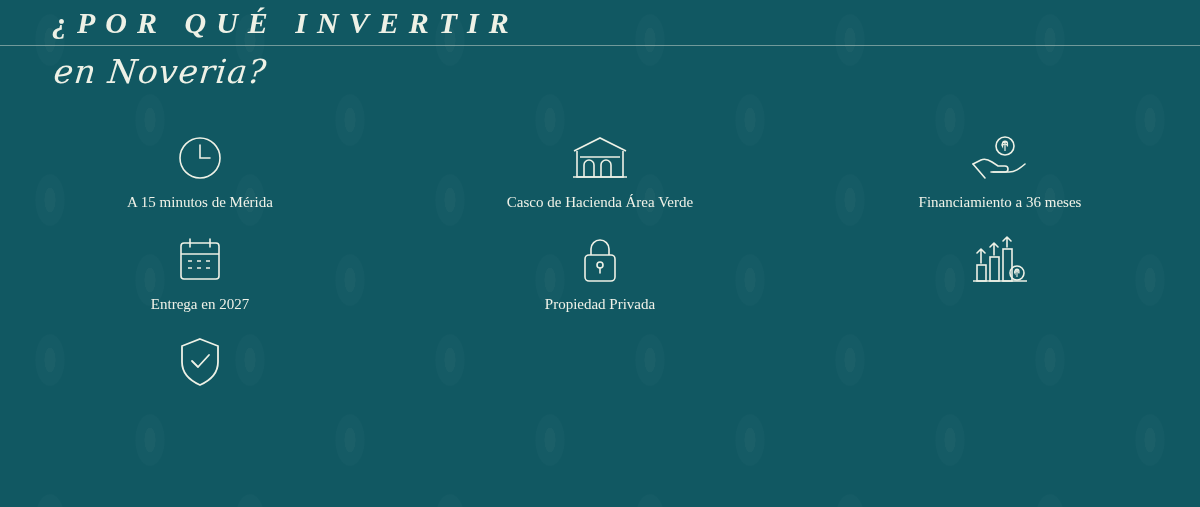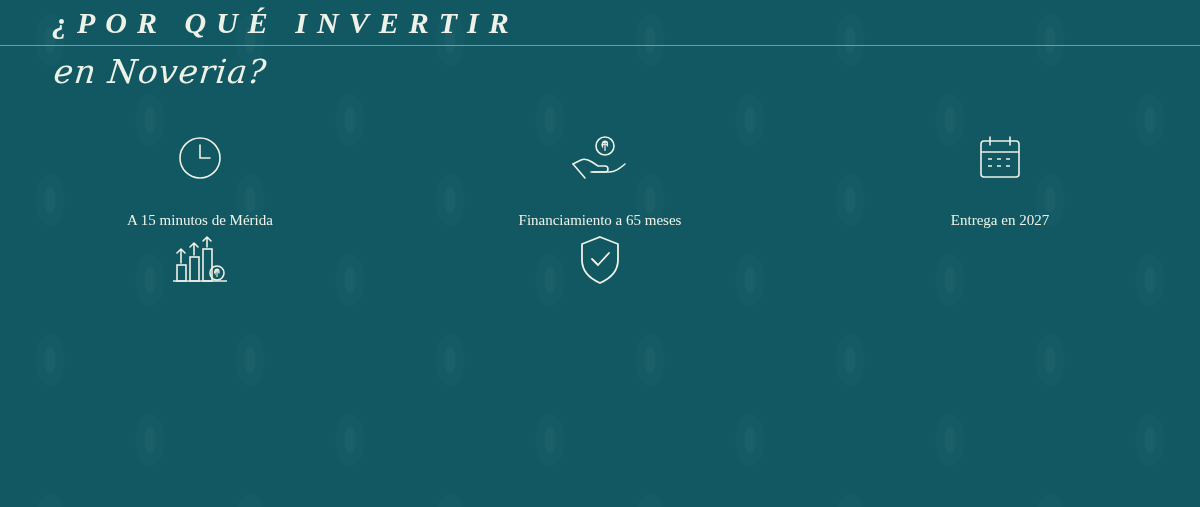--- a/index.html
+++ b/index.html
@@ -82,21 +82,21 @@
   .icon-wrap {
     height: 56px;
     display: flex;
     align-items: center;
     justify-content: center;
   }
   .icon-wrap svg {
     display: block;
   }
   .cell-label {
-    margin-top: 24px;
+    margin-top: 6px;
     font-family: "Liberation Serif", serif;
     font-size: 15px;
     color: #f0f2e8;
     text-align: center;
     line-height: 1.35;
     max-width: 300px;
   }
 </style>
 </head>
 <body>
@@ -116,50 +116,74 @@
       <div class="icon-wrap">
         <svg width="52" height="52" viewBox="0 0 52 52" fill="none" stroke="#eef1e6" stroke-width="1.6">
           <circle cx="26" cy="26" r="20"></circle>
           <path d="M26 13 V26 H36" stroke-linecap="round"></path>
         </svg>
       </div>
       <div class="cell-label">A 15 minutos de Mérida</div>
     </div>
 
 
+    <div class="cell">
+      <div class="icon-wrap">
+        <svg width="64" height="50" viewBox="0 0 64 50" fill="none" stroke="#eef1e6" stroke-width="1.6">
+          <path d="M6 18 L32 5 L58 18"></path>
+          <path d="M9 18 V44 H55 V18"></path>
+          <path d="M5 44 H59"></path>
+          <path d="M16 44 V32 a5 5 0 0 1 10 0 V44"></path>
+          <path d="M33 44 V32 a5 5 0 0 1 10 0 V44"></path>
+          <path d="M12 24 H52"></path>
+        </svg>
+      </div>
+      <div class="cell-label">Casco de Hacienda Área Verde</div>
+    </div>
 
 
     <div class="cell">
       <div class="icon-wrap">
         <svg width="66" height="52" viewBox="0 0 66 52" fill="none" stroke="#eef1e6" stroke-width="1.6">
           <circle cx="38" cy="14" r="9"></circle>
           <path d="M38 9 v10 M35.5 11.5 a2.5 2.5 0 0 1 5 0 a2.5 2.5 0 0 0 -5 3 a2.5 2.5 0 0 1 5 0" stroke-width="1.2"></path>
           <path d="M6 32 l8 -4 c4 -2 8 0 11 2 l6 4 h7 a3 3 0 0 1 0 6 h-12" stroke-linecap="round"></path>
           <path d="M24 40 h18 c6 0 10 -3 16 -8" stroke-linecap="round"></path>
           <path d="M6 32 l12 14" stroke-linecap="round"></path>
         </svg>
       </div>
-      <div class="cell-label">Financiamiento a 65 meses</div>
+      <div class="cell-label">Financiamiento a 36 meses</div>
     </div>
 
     <div class="cell">
       <div class="icon-wrap">
         <svg width="54" height="52" viewBox="0 0 54 52" fill="none" stroke="#eef1e6" stroke-width="1.6">
           <rect x="8" y="9" width="38" height="36" rx="3"></rect>
           <path d="M8 20 H46"></path>
           <path d="M17 5 V13 M37 5 V13" stroke-linecap="round"></path>
           <g stroke-width="1.3">
             <path d="M15 27 h4 M24 27 h4 M33 27 h4"></path>
             <path d="M15 34 h4 M24 34 h4 M33 34 h4"></path>
           </g>
         </svg>
       </div>
       <div class="cell-label">Entrega en 2027</div>
     </div>
 
+    <div class="cell">
+      <div class="icon-wrap">
+        <svg width="50" height="54" viewBox="0 0 50 54" fill="none" stroke="#eef1e6" stroke-width="1.6">
+          <rect x="10" y="22" width="30" height="26" rx="4"></rect>
+          <path d="M16 22 V16 a9 9 0 0 1 18 0 V22"></path>
+          <circle cx="25" cy="32" r="3"></circle>
+          <path d="M25 35 V40" stroke-linecap="round"></path>
+        </svg>
+      </div>
+      <div class="cell-label">Propiedad Privada</div>
+    </div>
 
     <div class="cell">
       <div class="icon-wrap">
         <svg width="62" height="54" viewBox="0 0 62 54" fill="none" stroke="#eef1e6" stroke-width="1.6">
           <path d="M4 48 H58"></path>
           <rect x="8" y="32" width="9" height="16"></rect>
           <rect x="21" y="24" width="9" height="24"></rect>
           <rect x="34" y="16" width="9" height="32"></rect>
           <path d="M12 30 V16 M12 16 l-4 4 M12 16 l4 4" stroke-linecap="round"></path>
           <path d="M25 22 V10 M25 10 l-4 4 M25 10 l4 4" stroke-linecap="round"></path>

